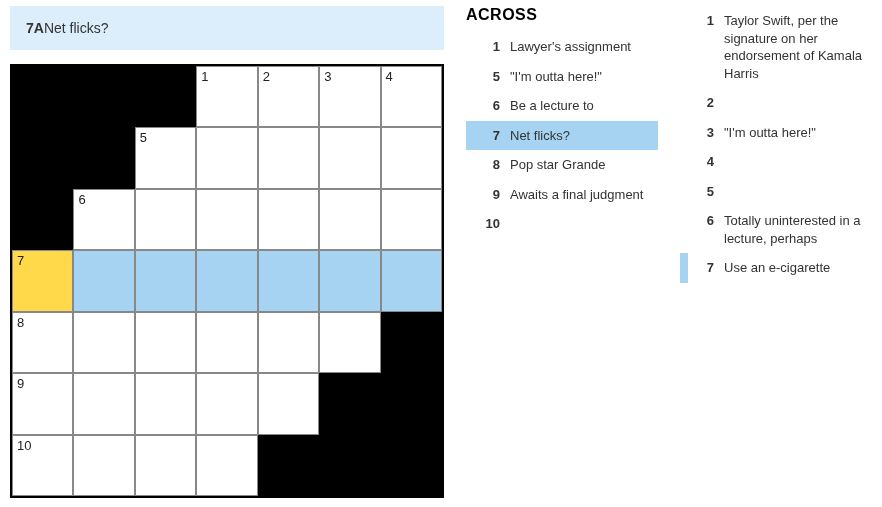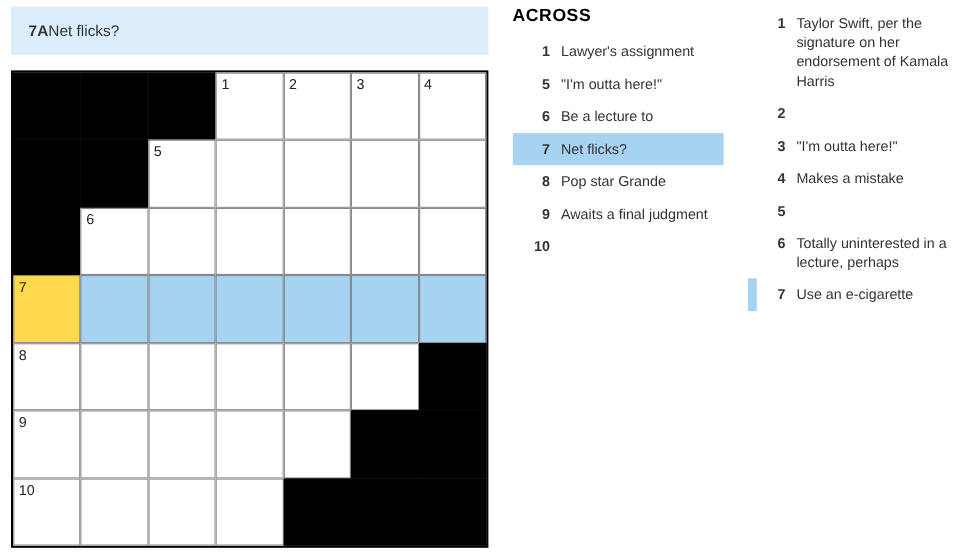--- a/index.html
+++ b/index.html
@@ -219,21 +219,20 @@
         </li>
         <li class="clue-item">
           <span class="cn">2</span>
         </li>
         <li class="clue-item">
           <span class="cn">3</span>
           <span class="ct">"I'm outta here!"</span>
         </li>
         <li class="clue-item">
           <span class="cn">4</span>
-          <span class="ct">Makes a mistake</span>
         </li>
         <li class="clue-item">
           <span class="cn">5</span>
         </li>
         <li class="clue-item">
           <span class="cn">6</span>
           <span class="ct">Totally uninterested in a lecture, perhaps</span>
         </li>
         <li class="clue-item related">
           <span class="cn">7</span>

